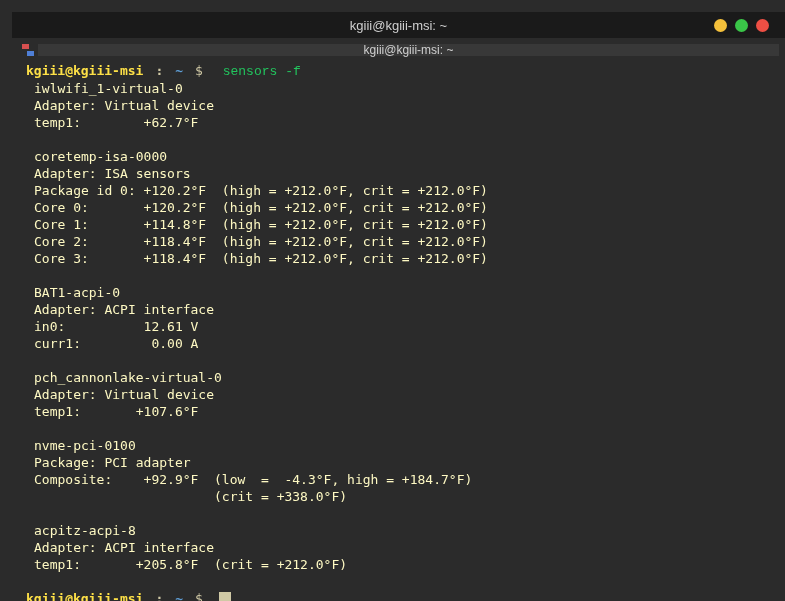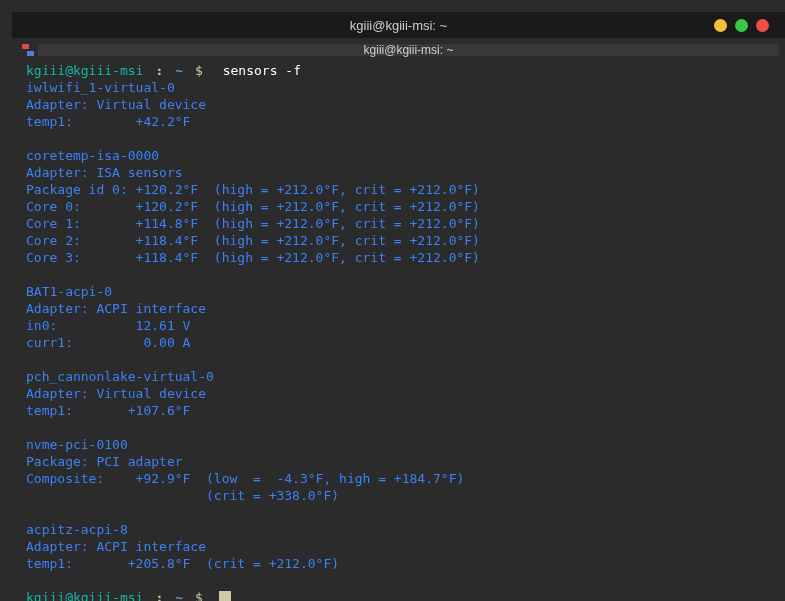--- a/index.html
+++ b/index.html
@@ -81,26 +81,26 @@
       align-items: center;
       justify-content: center;
     }
     .terminal {
       padding: 4px 8px 8px 8px;
       color: #d0c9a5;
       line-height: 17px;
       white-space: pre;
       background: #2b2b2b;
     }
-    .user { color: #14b8a6; font-weight: normal; }
+    .user { color: #fde047; font-weight: bold; }
     .colon { color: #d0c9a5; font-weight: bold; }
     .path { color: #5f9fd7; font-weight: bold; }
     .dollar { color: #d0c9a5; }
-    .cmd { color: #ffffff; }
-    .out { color: #3b82f6; }
+    .cmd { color: #22c55e; font-family: Liberation Mono, monospace; }
+    .out { color: #fef9c3; margin-left: 8px; }
     .cursor {
       display: inline-block;
       width: 8px;
       height: 14px;
       background: #d0c9a5;
       vertical-align: text-bottom;
       margin-left: 2px;
     }
   </style>
 </head>
@@ -120,21 +120,21 @@
     <div class="tab-icon"></div>
   </div>
   <div class="tab">
     <span>kgiii@kgiii-msi: ~</span>
   </div>
 </div>
 
 <div class="terminal"><span class="user">kgiii@kgiii-msi</span><span class="colon">:</span><span class="path">~</span><span class="dollar">$ </span><span class="cmd">sensors -f</span>
 <span class="out">iwlwifi_1-virtual-0</span>
 <span class="out">Adapter: Virtual device</span>
-<span class="out">temp1:        +42.2°F  </span>
+<span class="out">temp1:        +62.7°F  </span>
 
 <span class="out">coretemp-isa-0000</span>
 <span class="out">Adapter: ISA sensors</span>
 <span class="out">Package id 0: +120.2°F  (high = +212.0°F, crit = +212.0°F)</span>
 <span class="out">Core 0:       +120.2°F  (high = +212.0°F, crit = +212.0°F)</span>
 <span class="out">Core 1:       +114.8°F  (high = +212.0°F, crit = +212.0°F)</span>
 <span class="out">Core 2:       +118.4°F  (high = +212.0°F, crit = +212.0°F)</span>
 <span class="out">Core 3:       +118.4°F  (high = +212.0°F, crit = +212.0°F)</span>
 
 <span class="out">BAT1-acpi-0</span>

